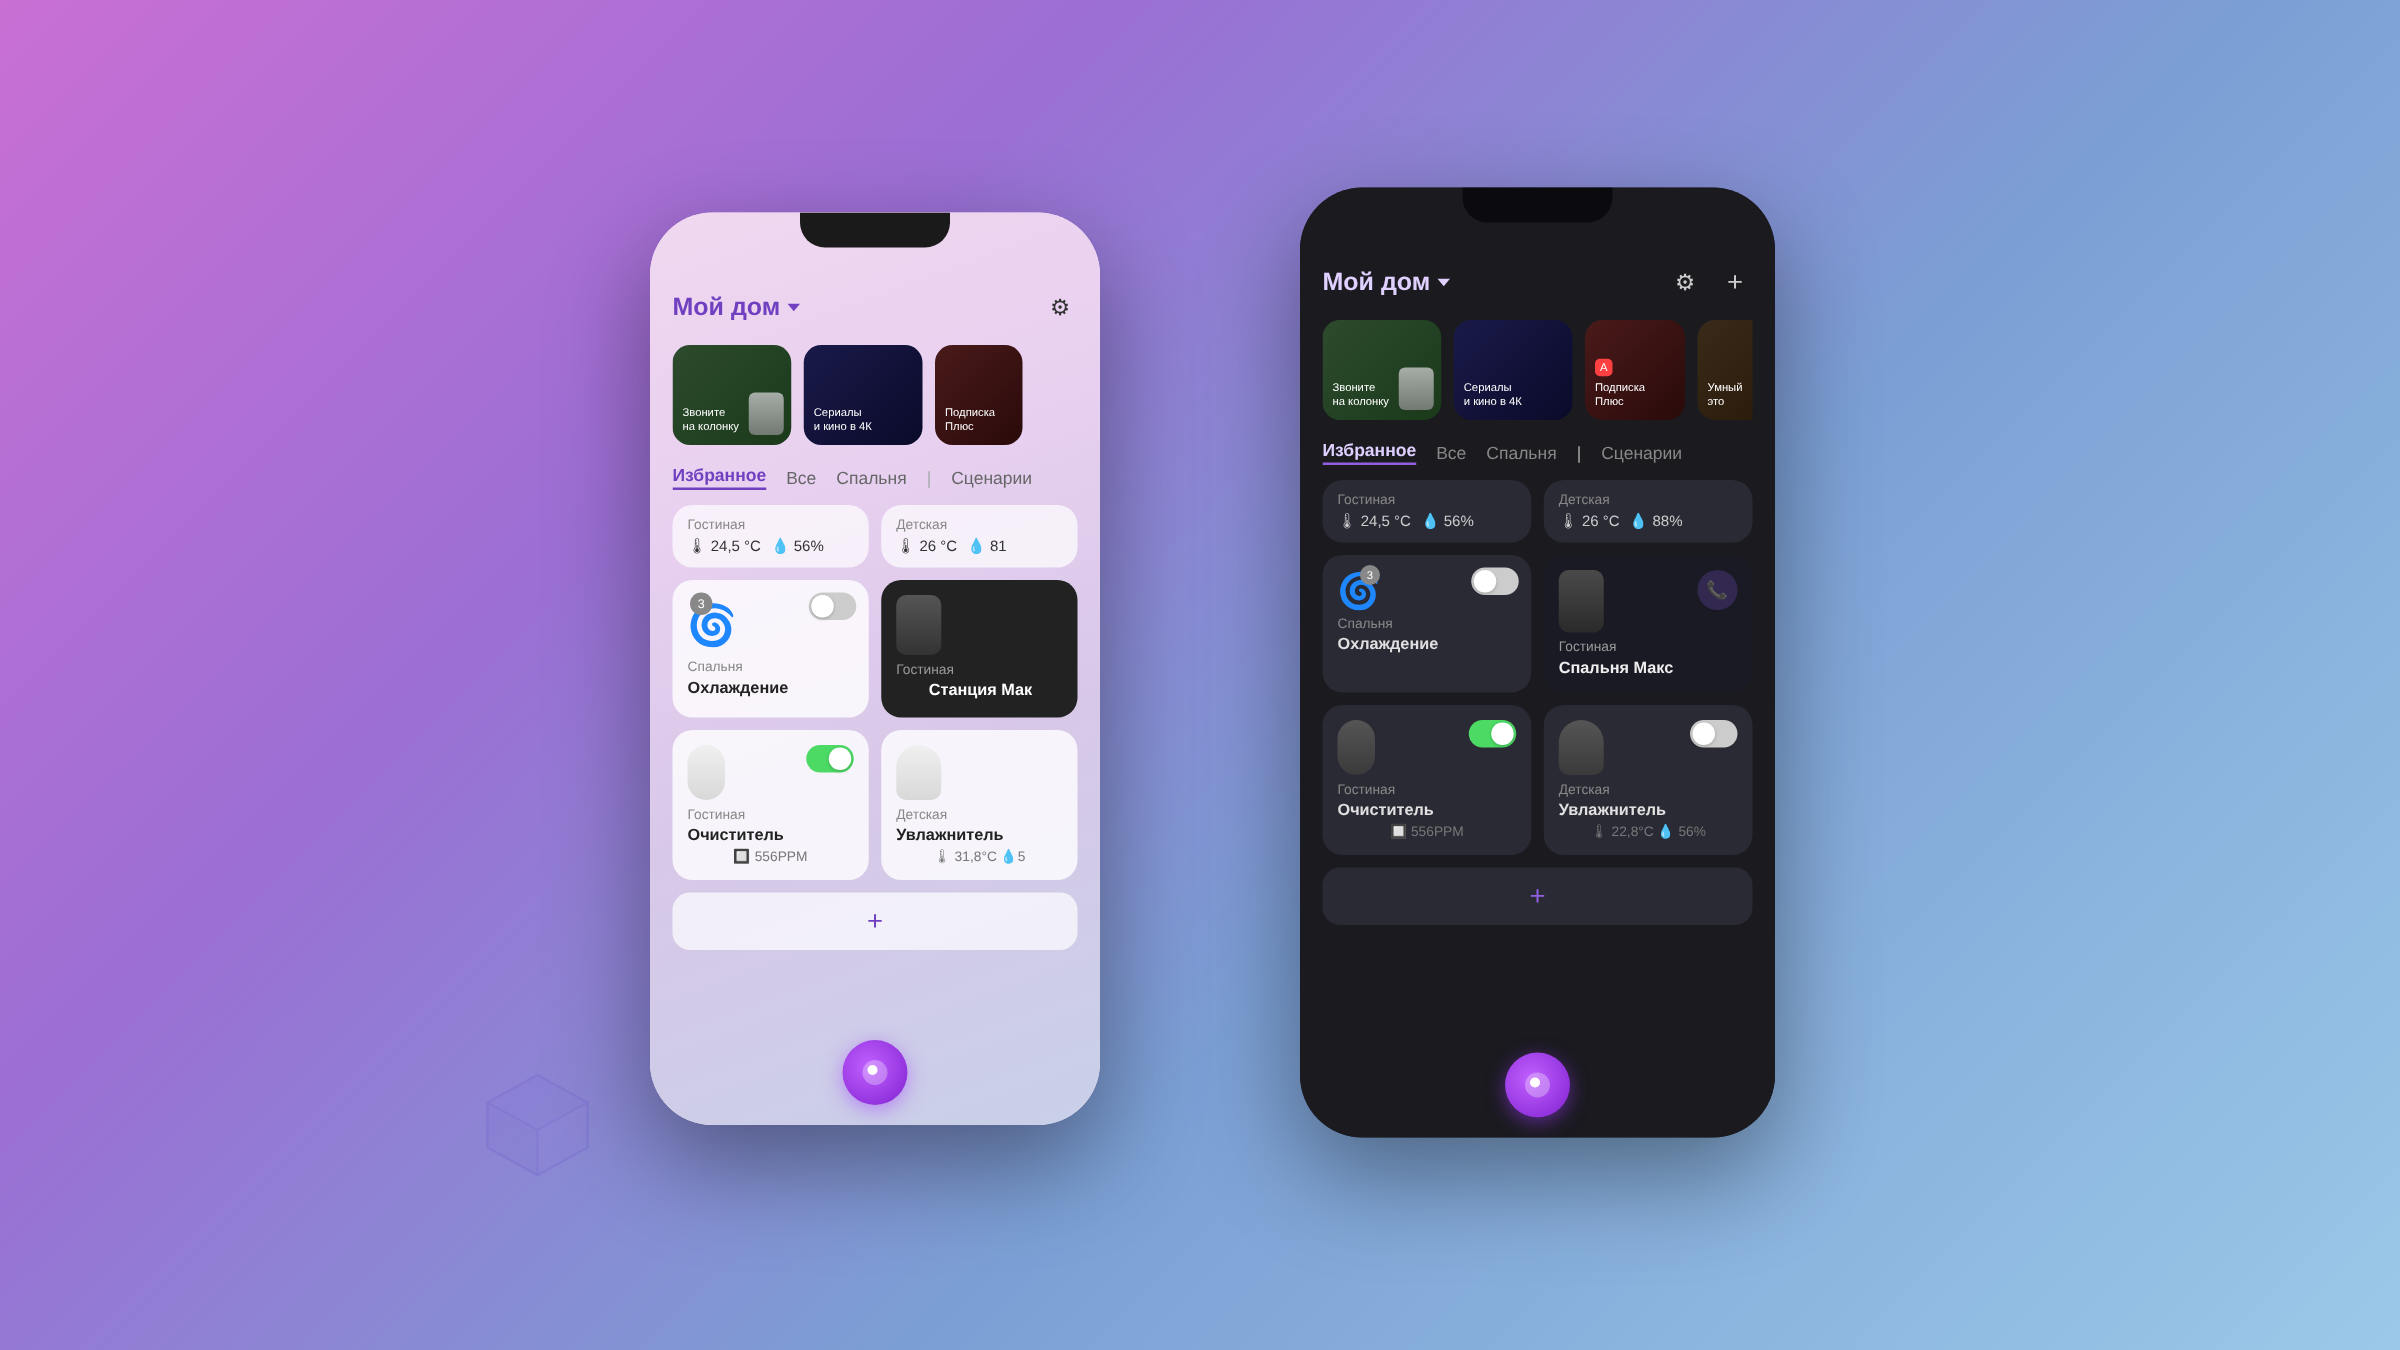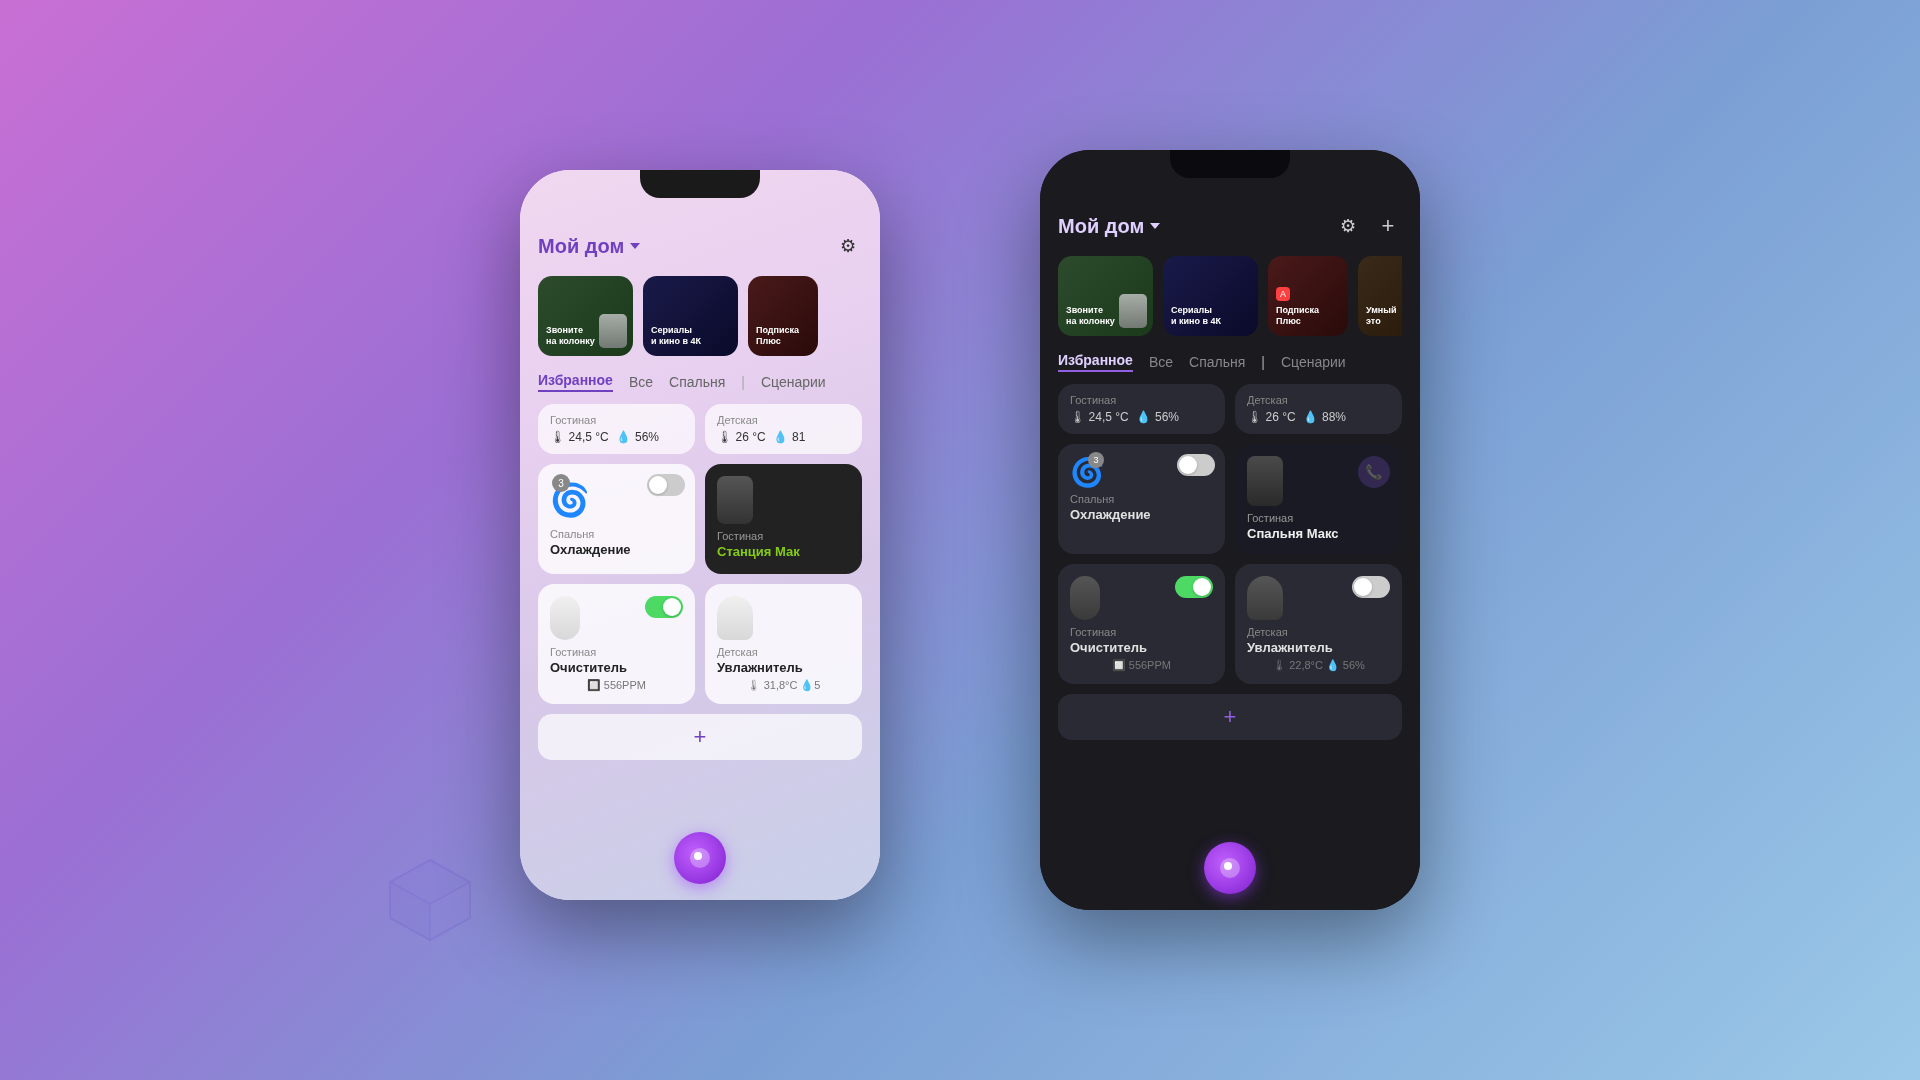--- a/index.html
+++ b/index.html
@@ -175,21 +175,21 @@
     }
 
     .promo-card-1 { background: linear-gradient(135deg, #2d4a2d 0%, #1a3a1a 100%); }
     .promo-card-2 { background: linear-gradient(135deg, #1a1a4a 0%, #0a0a2a 100%); }
     .promo-card-3 { background: linear-gradient(135deg, #4a1a1a 0%, #2a0a0a 100%); }
     .promo-card-4 { background: linear-gradient(135deg, #3a2a1a 0%, #2a1a0a 100%); }
 
     .promo-text {
       font-size: 9px;
       color: white;
-      font-weight: 700;
+      font-weight: 400;
       line-height: 1.3;
     }
 
     
     .tabs-row {
       display: flex;
       gap: 16px;
       margin-bottom: 12px;
       align-items: center;
       font-size: 14px;
@@ -476,21 +476,21 @@
         <div class="device-card">
           <div class="dev-fan">🌀</div>
           <div style="position:absolute;top:10px;left:14px;background:#888;color:white;border-radius:50%;width:18px;height:18px;font-size:10px;display:flex;align-items:center;justify-content:center;">3</div>
           <div class="toggle toggle-off" style="top:10px;right:10px;"></div>
           <div class="device-room">Спальня</div>
           <div class="device-name">Охлаждение</div>
         </div>
         <div class="device-card dark-card-station" style="background:#222 !important;">
           <div style="width:36px;height:48px;background:linear-gradient(180deg,#555,#333);border-radius:8px;margin-bottom:6px;"></div>
           <div class="device-room" style="color:#999;">Гостиная</div>
-          <div class="device-name" style="color:#84cc16;">Станция Мак</div>
+          <div class="device-name" style="color:#ffffff;margin-left:26px;">Станция Мак</div>
         </div>
       </div>
 
       <div class="device-grid">
         <div class="device-card">
           <div class="dev-purifier"></div>
           <div class="toggle toggle-on"></div>
           <div class="device-room">Гостиная</div>
           <div class="device-name">Очиститель</div>
           <div class="device-stat">🔲 556PPM</div>

